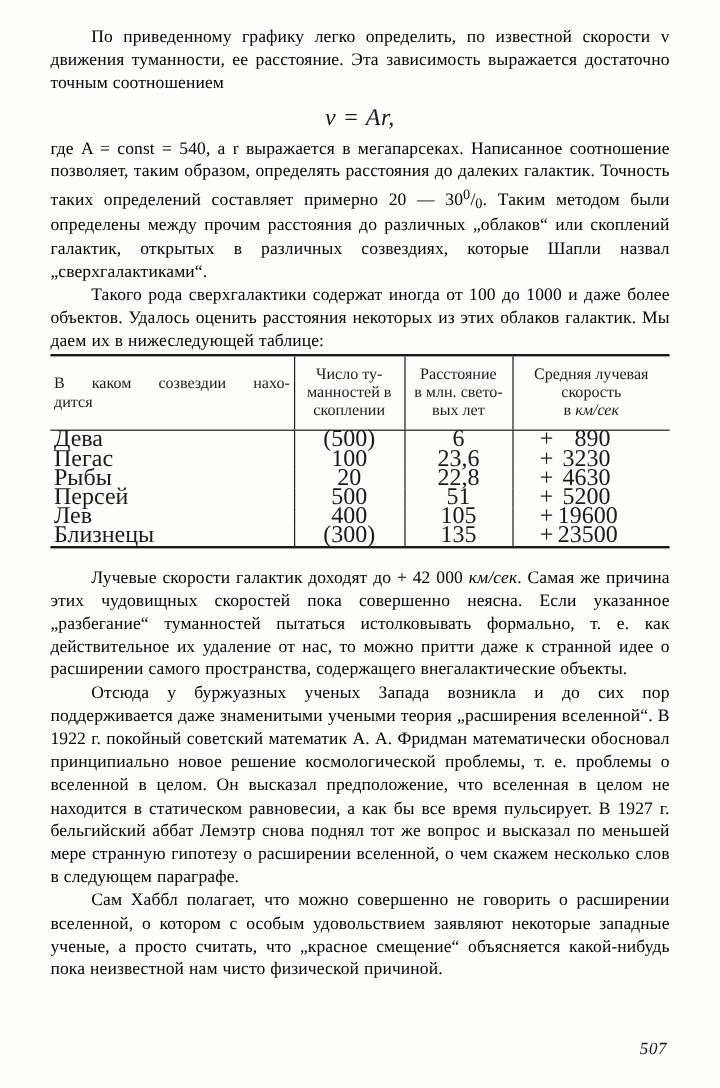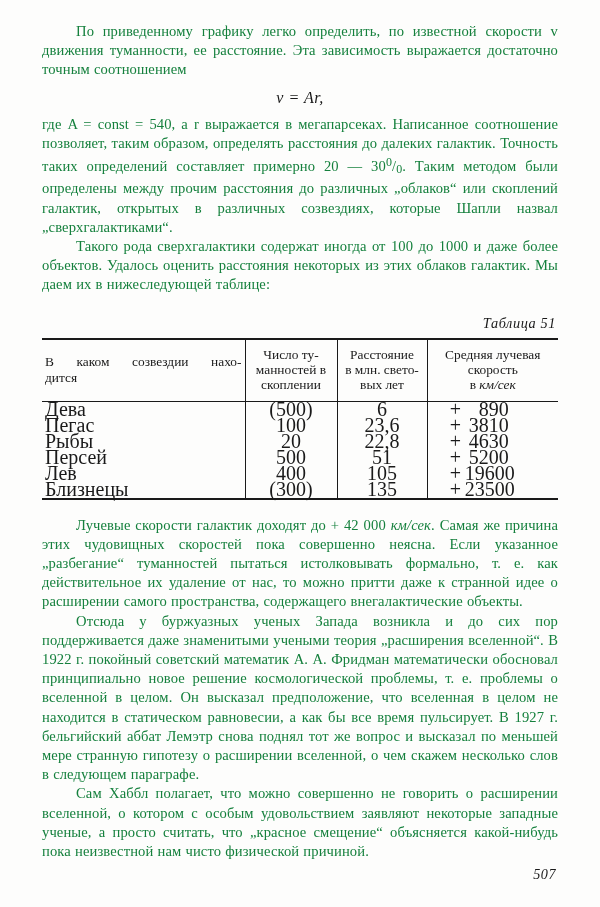--- a/index.html
+++ b/index.html
@@ -30,27 +30,27 @@
   }
 
   p.para {
     margin: 0 0 0 0;
     font-size: 14.6px;
     line-height: 19.2px;
     text-align: justify;
     text-indent: 34px;
     letter-spacing: 0.1px;
     word-spacing: 0.4px;
-    color: #15803d;
+    color: #000000;
   }
   p.para.noindent { text-indent: 0; }
 
   .formula {
     text-align: center;
-    font-size: 16px;
+    font-size: 20px;
     line-height: 26px;
     font-style: italic;
     font-family: "Liberation Serif", "DejaVu Serif", serif;
     margin: 5px 0 4px 0;
     letter-spacing: 0.5px;
   }
 
   .tbl-caption {
     text-align: right;
     font-style: italic;
@@ -145,21 +145,20 @@
   <div class="content">
 
     <p class="para"><span>По приведенному графику легко определить, по известной скорости v движения туманности, ее расстояние. Эта зависимость выражается достаточно точным соотношением</span></p>
 
     <div class="formula"><span>v = Ar,</span></div>
 
     <p class="para noindent"><span>где A = const = 540, а r выражается в мегапарсеках. Написанное соотношение позволяет, таким образом, определять расстояния до далеких галактик. Точность таких определений составляет примерно 20 — 30</span><span class="sup-perc">0</span>/<span class="sub-perc">0</span><span>. Таким методом были определены между прочим расстояния до различных „облаков“ или скоплений галактик, открытых в различных созвездиях, которые Шапли назвал „сверхгалактиками“.</span></p>
 
     <p class="para"><span>Такого рода сверхгалактики содержат иногда от 100 до 1000 и даже более объектов. Удалось оценить расстояния некоторых из этих облаков галактик. Мы даем их в нижеследующей таблице:</span></p>
 
-    <div class="tbl-caption"><span>Таблица 51</span></div>
 
     <div class="table-wrap">
       <div class="rule-top"></div>
       <table class="gal">
         <colgroup>
           <col class="c1">
             <col class="c2">
             <col class="c3">
             <col class="c4">
         </colgroup>
@@ -198,21 +197,21 @@
           <tr class="bodygap-top">
             <td class="name">Дева</td>
             <td class="num vl">(500)</td>
             <td class="num vl">6</td>
             <td class="vel vl"><span class="velwrap"><span class="plus">+</span><span class="velnum">890</span></span></td>
           </tr>
           <tr>
             <td class="name">Пегас</td>
             <td class="num vl">100</td>
             <td class="num vl">23,6</td>
-            <td class="vel vl"><span class="velwrap"><span class="plus">+</span><span class="velnum">3810</span></span></td>
+            <td class="vel vl"><span class="velwrap"><span class="plus">+</span><span class="velnum">3230</span></span></td>
           </tr>
           <tr>
             <td class="name">Рыбы</td>
             <td class="num vl">20</td>
             <td class="num vl">22,8</td>
             <td class="vel vl"><span class="velwrap"><span class="plus">+</span><span class="velnum">4630</span></span></td>
           </tr>
           <tr>
             <td class="name">Персей</td>
             <td class="num vl">500</td>

